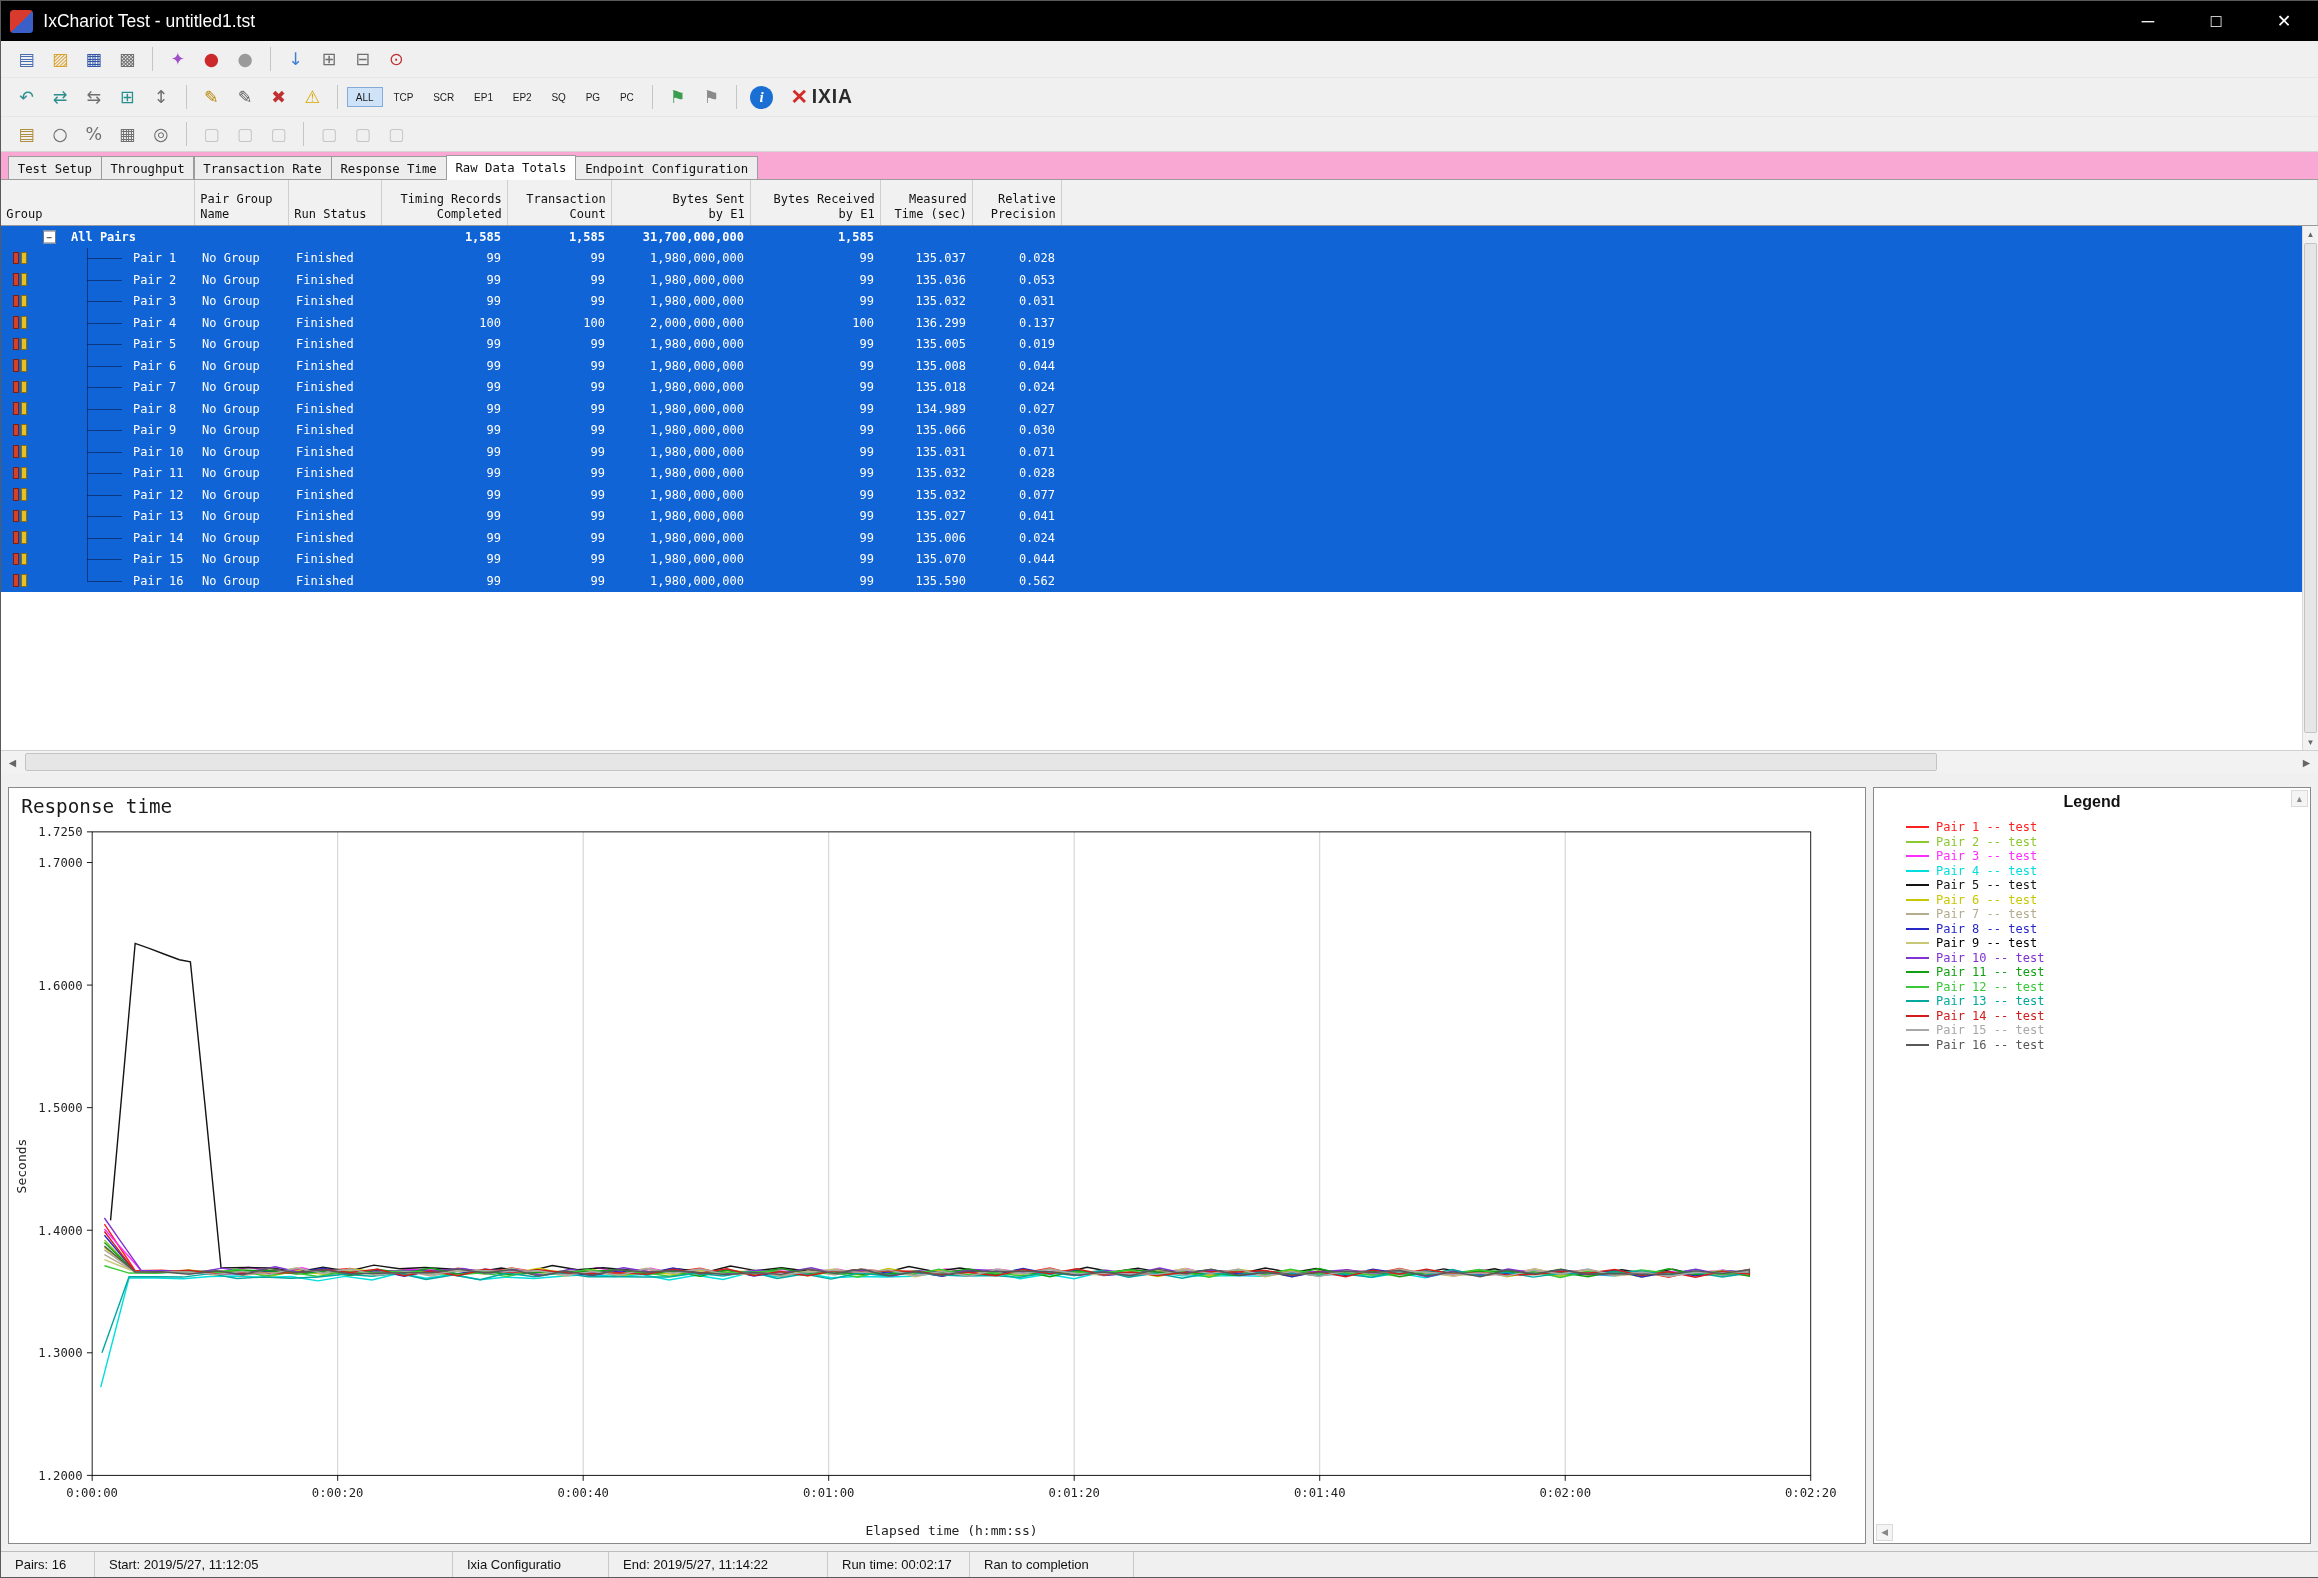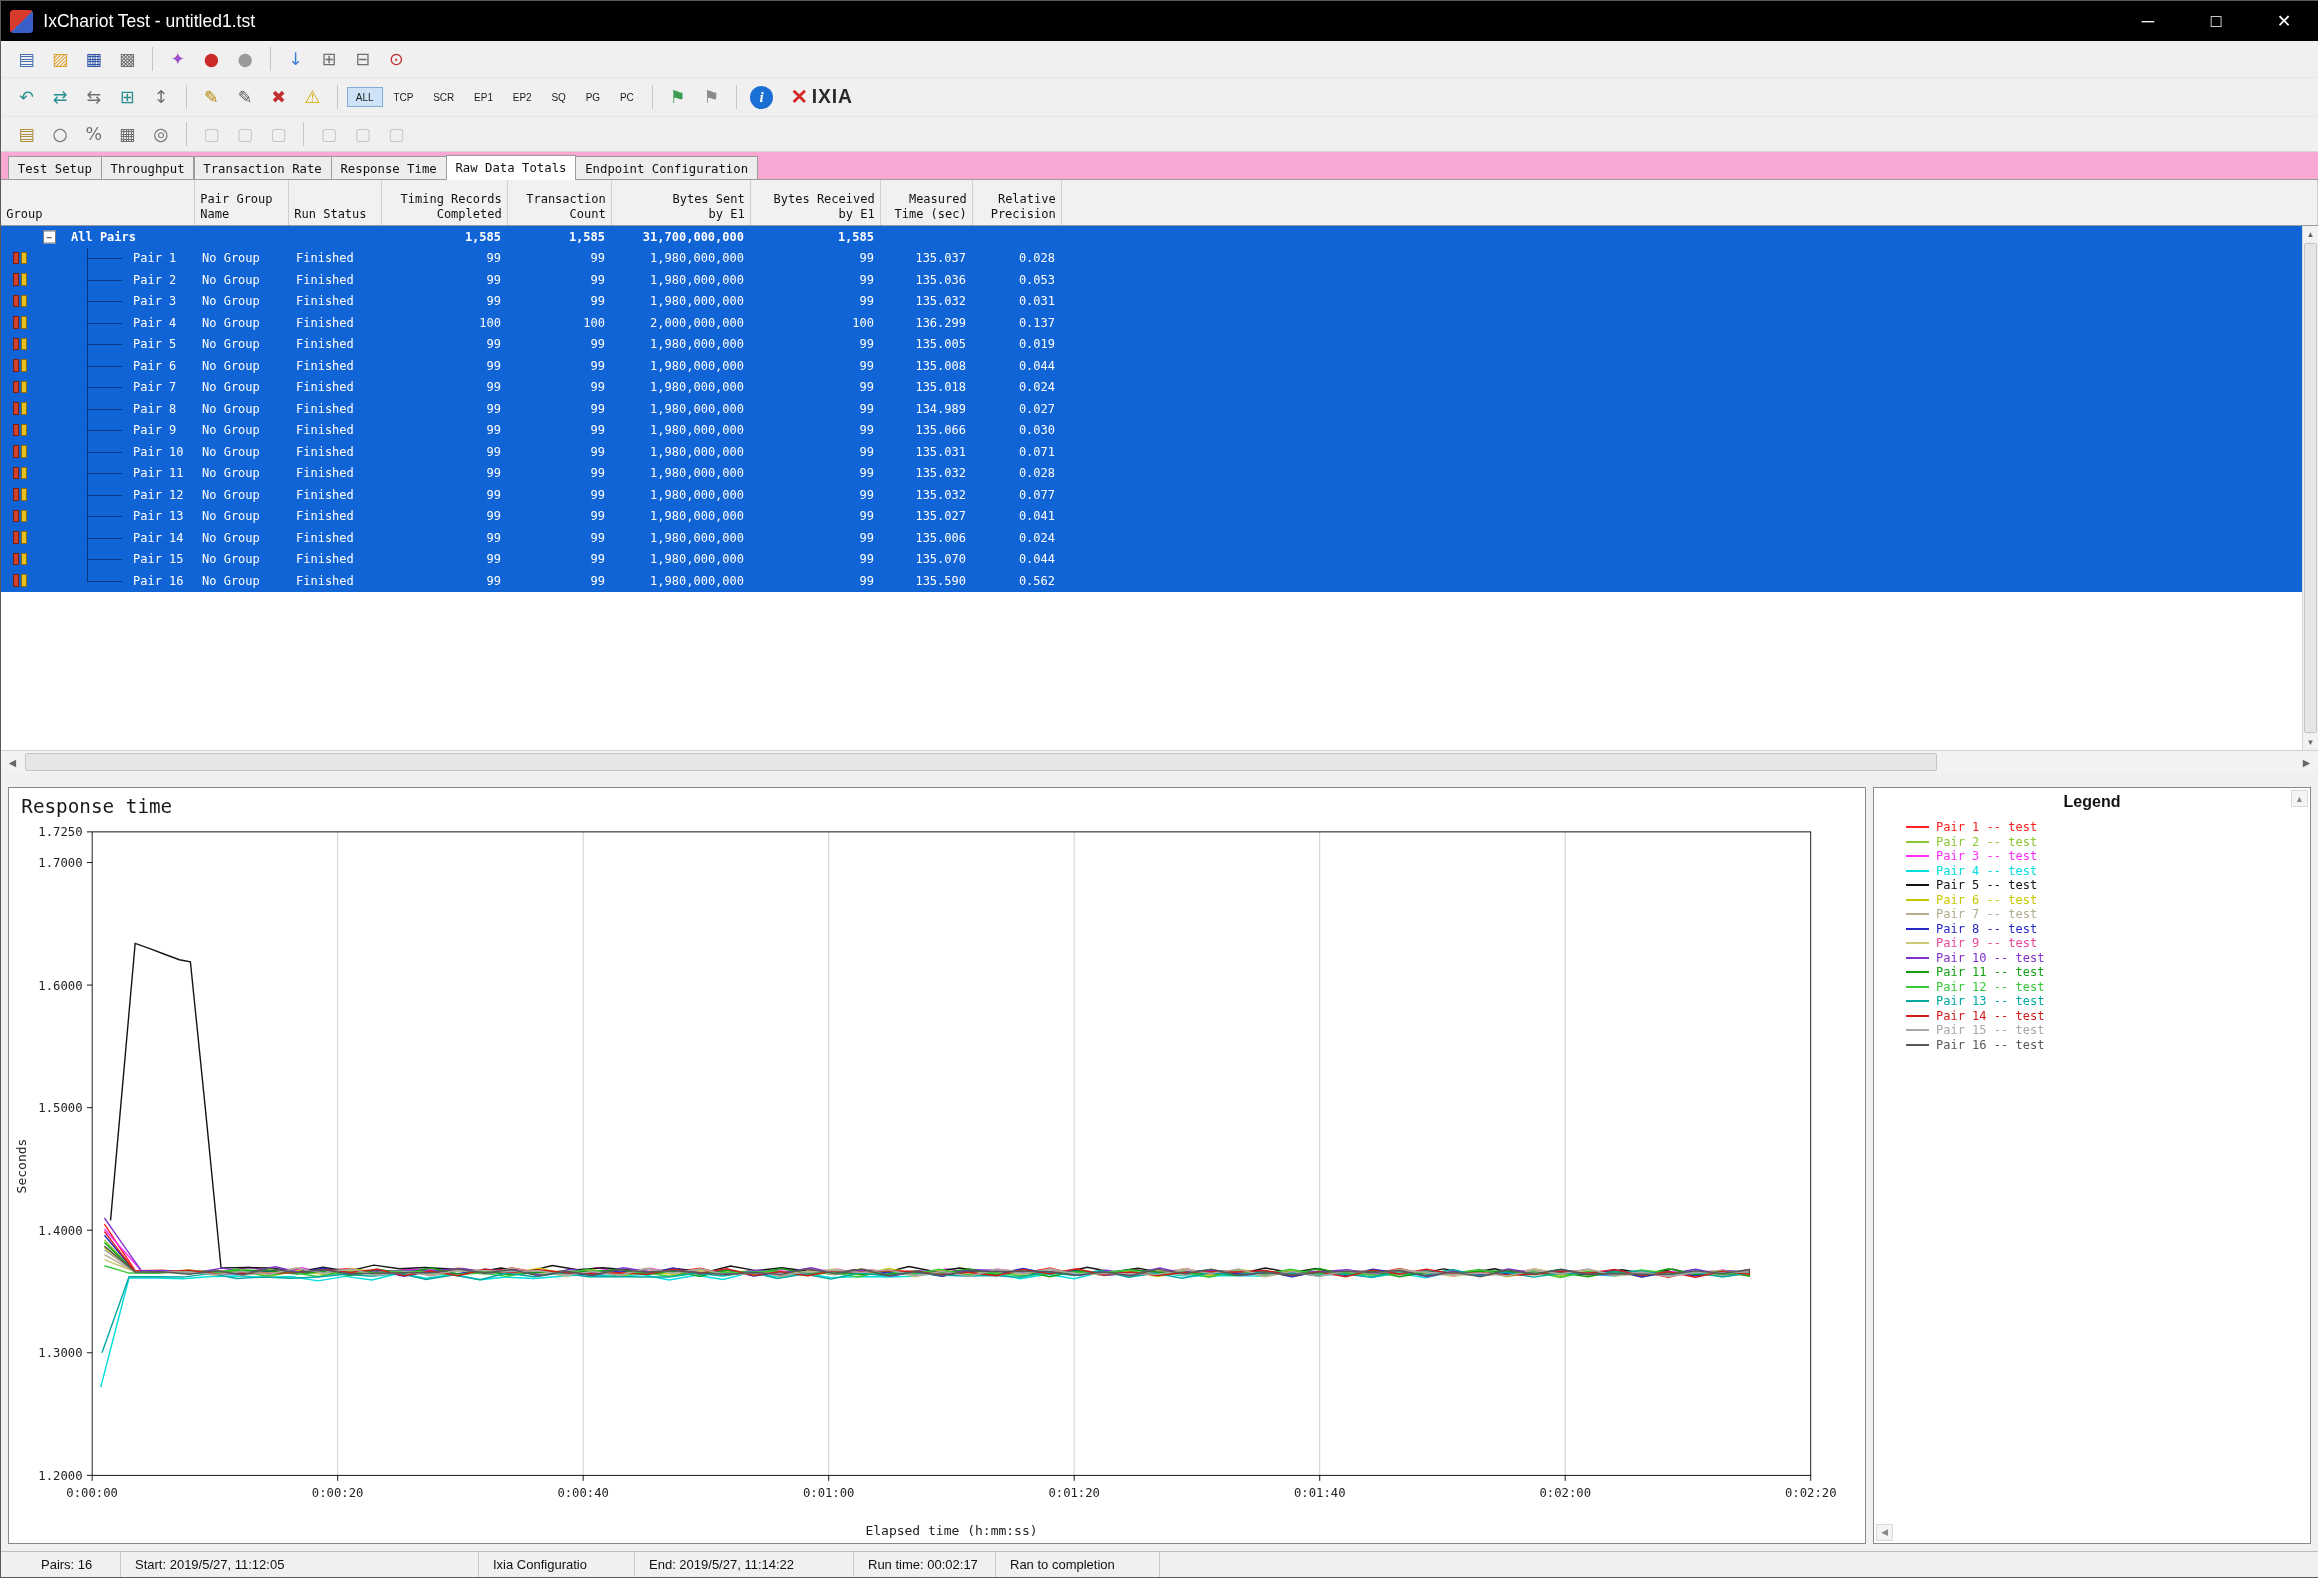--- a/index.html
+++ b/index.html
@@ -674,21 +674,21 @@
           <div class="legend-item">
             <span class="leg-line" style="background: rgb(180, 172, 140);"></span>
             <span style="color: rgb(180, 172, 140);">Pair 7 -- test</span>
           </div>
           <div class="legend-item">
             <span class="leg-line" style="background: rgb(40, 40, 200);"></span>
             <span style="color: rgb(40, 40, 200);">Pair 8 -- test</span>
           </div>
           <div class="legend-item">
             <span class="leg-line" style="background: rgb(200, 200, 120);"></span>
-            <span style="color: #ec4899; text-align: right;">Pair 9 -- test</span>
+            <span style="color: #000000; text-align: right;">Pair 9 -- test</span>
           </div>
           <div class="legend-item">
             <span class="leg-line" style="background: rgb(128, 50, 210);"></span>
             <span style="color: rgb(128, 50, 210);">Pair 10 -- test</span>
           </div>
           <div class="legend-item">
             <span class="leg-line" style="background: rgb(18, 160, 18);"></span>
             <span style="color: rgb(18, 160, 18);">Pair 11 -- test</span>
           </div>
           <div class="legend-item">
@@ -711,21 +711,21 @@
             <span class="leg-line" style="background: rgb(88, 88, 88);"></span>
             <span style="color: rgb(88, 88, 88);">Pair 16 -- test</span>
           </div>
         </div>
       <div class="leg-up">▲</div>
       <div class="leg-left">◀</div>
     </div>
   </div>
 
   <div class="statusbar" id="statusbar">
-      <div class="sseg" style="flex: 0 0 94px; margin-left: 26px;">Pairs: 16</div>
+      <div class="sseg" style="flex: 0 0 94px;">Pairs: 16</div>
       <div class="sseg" style="flex: 0 0 358px;">Start: 2019/5/27, 11:12:05</div>
       <div class="sseg" style="flex: 0 0 156px;">Ixia Configuratio</div>
       <div class="sseg" style="flex: 0 0 219px;">End: 2019/5/27, 11:14:22</div>
       <div class="sseg" style="flex: 0 0 142px;">Run time: 00:02:17</div>
       <div class="sseg" style="flex: 0 0 164px;">Ran to completion</div>
       <div class="sseg" style="flex: 1 1 auto; border-right: none;"></div>
     </div>
 
 </div>
 

